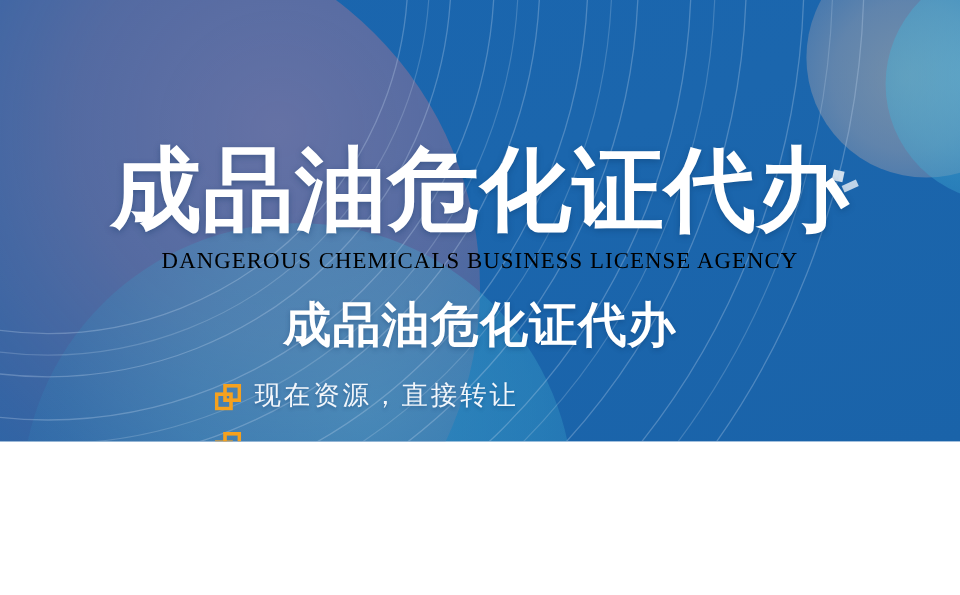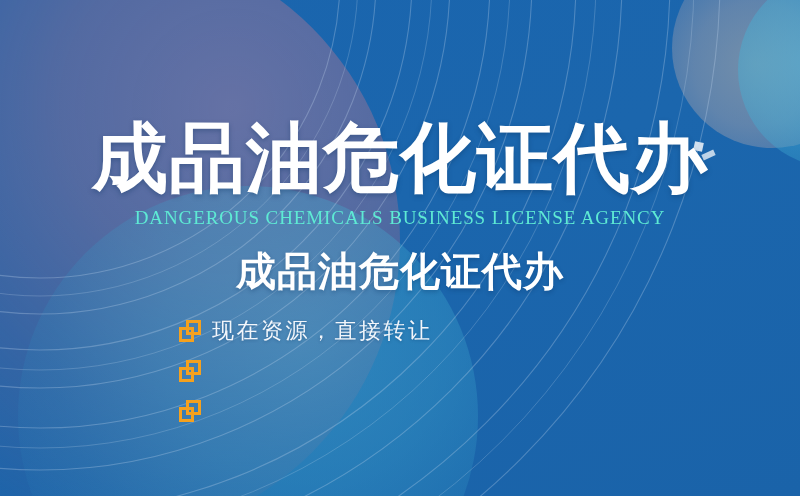--- a/index.html
+++ b/index.html
@@ -3,21 +3,21 @@
 <meta charset="utf-8">
 <style>
   html, body {
     margin: 0;
     padding: 0;
     background: #ffffff;
   }
   #banner {
     position: relative;
     width: 800px;
-    height: 496px;
+    height: 368px;
     overflow: hidden;
     background: #1a65ad;
     font-family: "Liberation Sans", "DejaVu Sans", sans-serif;
     user-select: none;
   }
 
   
   .bg-layer {
     position: absolute;
     inset: 0;
@@ -137,21 +137,21 @@
     text-shadow: 0 2px 5px rgba(10,48,92,0.35);
     white-space: nowrap;
   }
 
   .en-subtitle {
     position: absolute;
     left: 0;
     right: 0;
     top: 206px;
     text-align: center;
-    color: #5eead4;
+    color: #000000;
     font-family: "Liberation Serif", "DejaVu Serif", serif;
     font-size: 19px;
     line-height: 24px;
     letter-spacing: 0.9px;
     white-space: nowrap;
   }
 
   .sub-title {
     position: absolute;
     left: 0;

